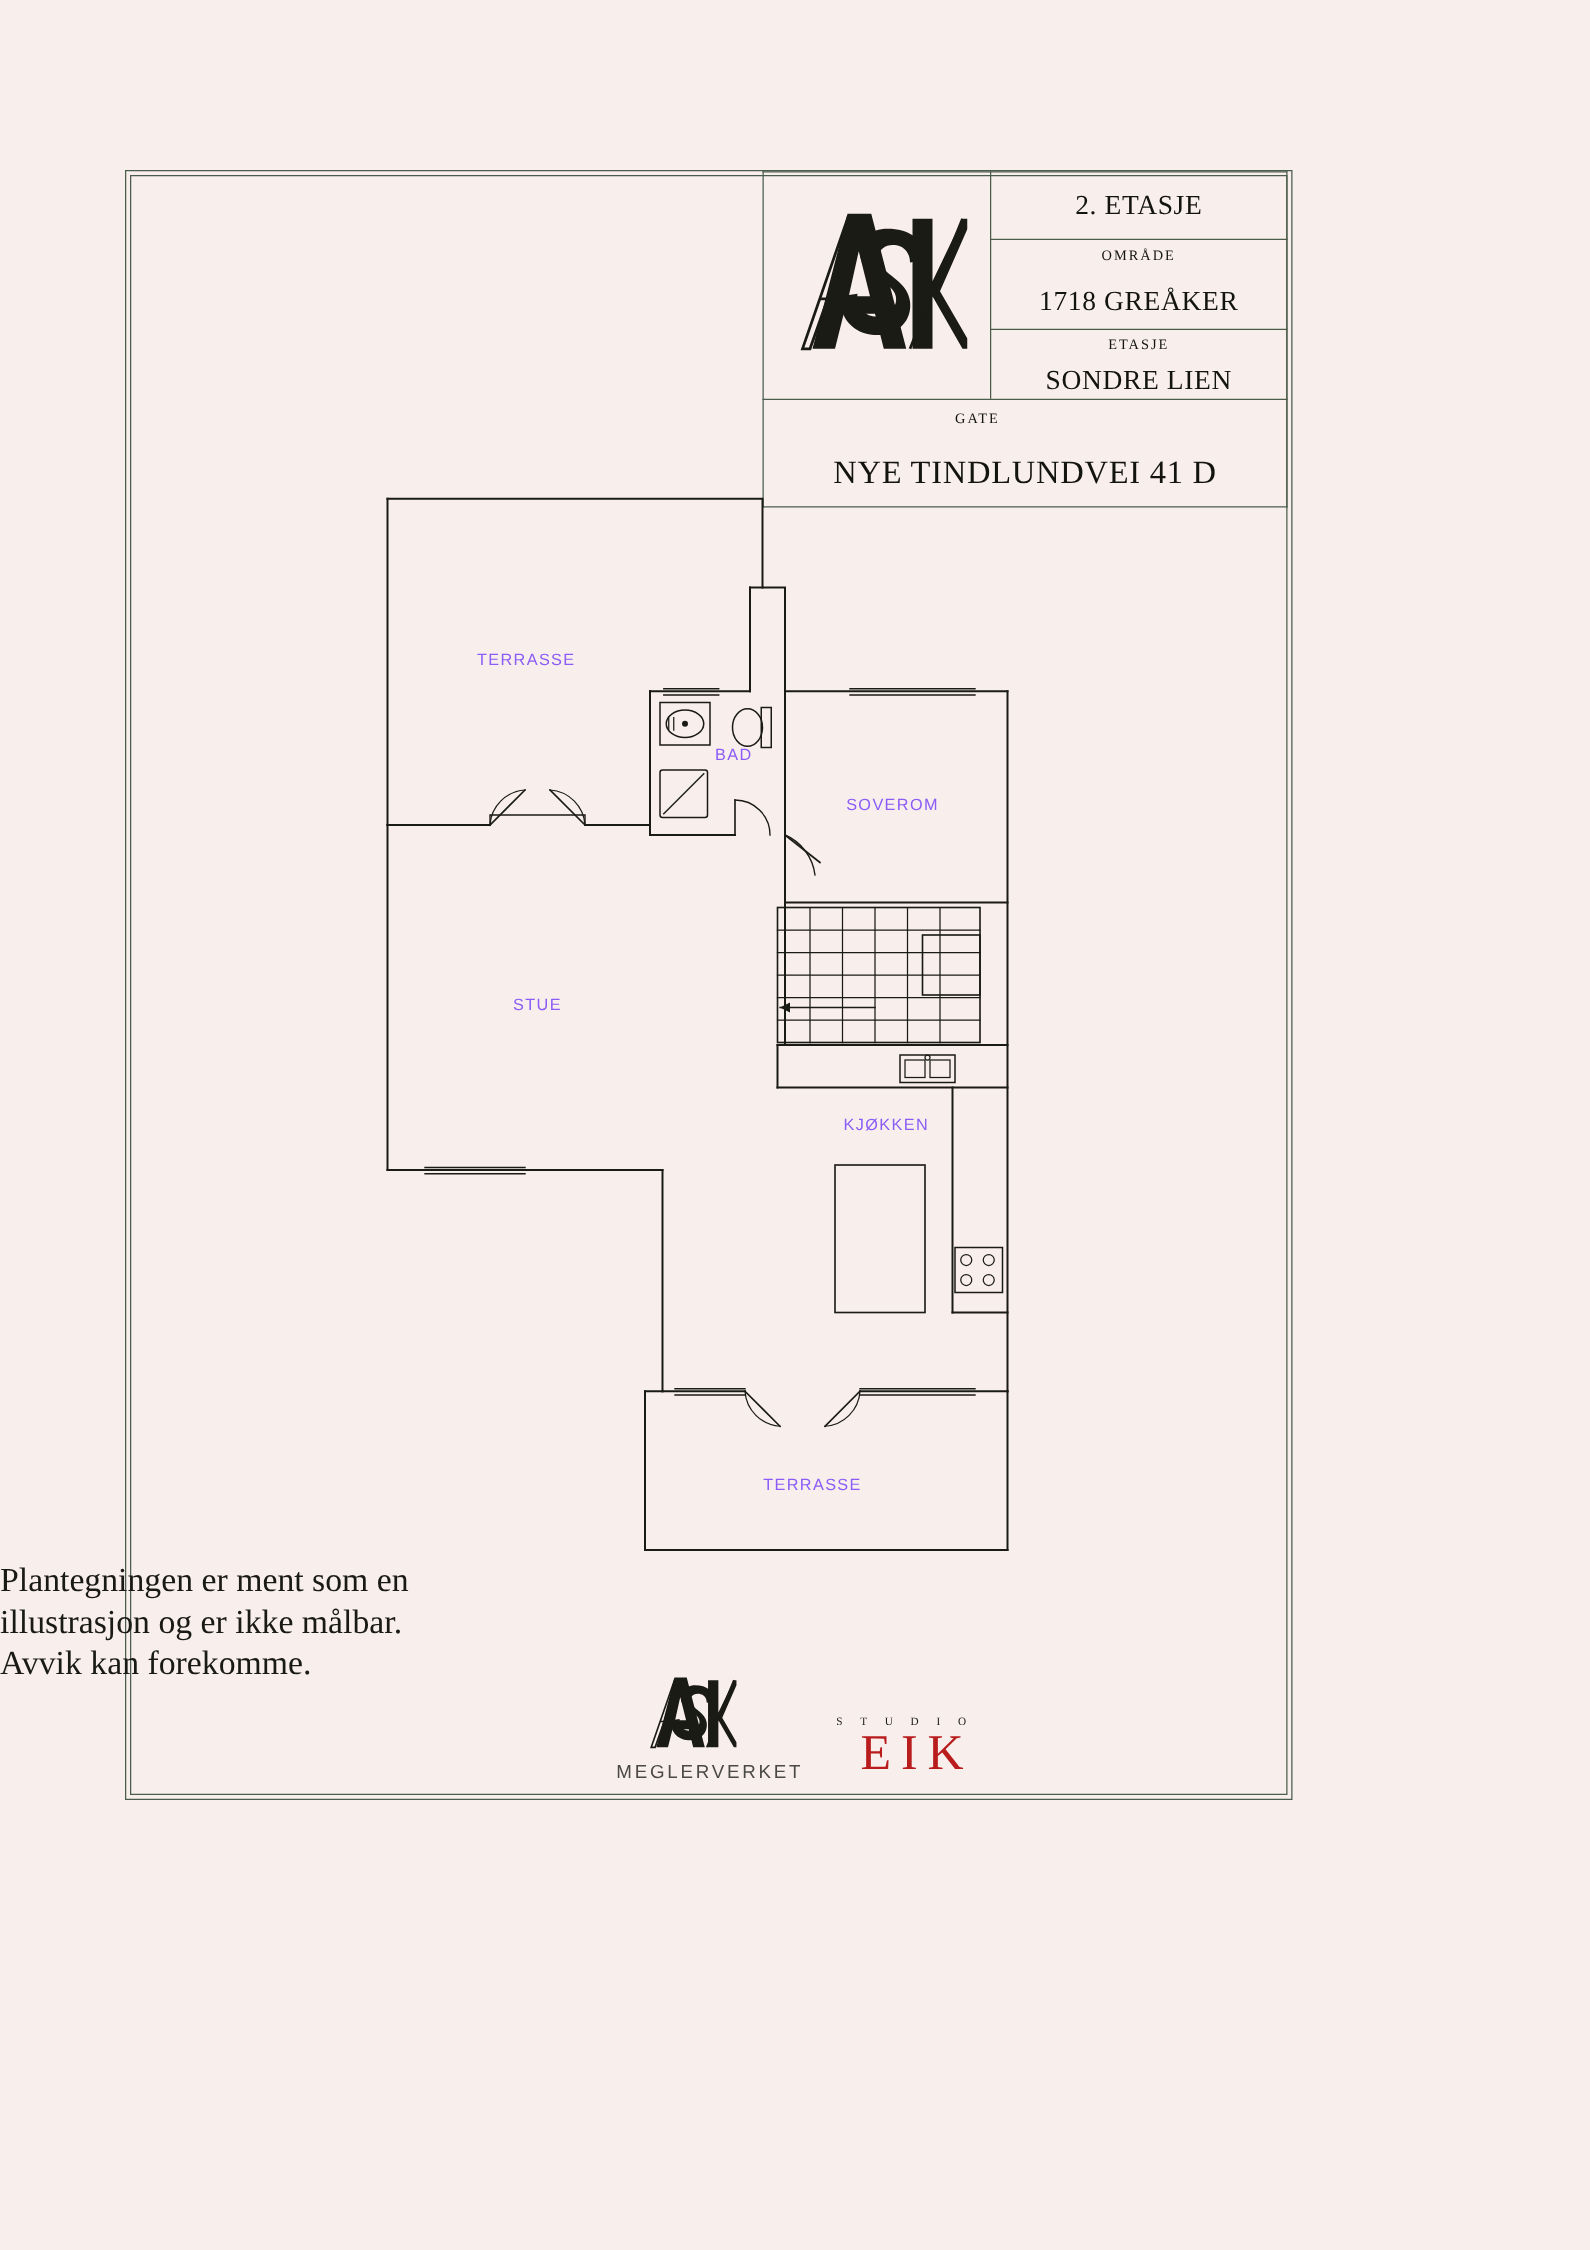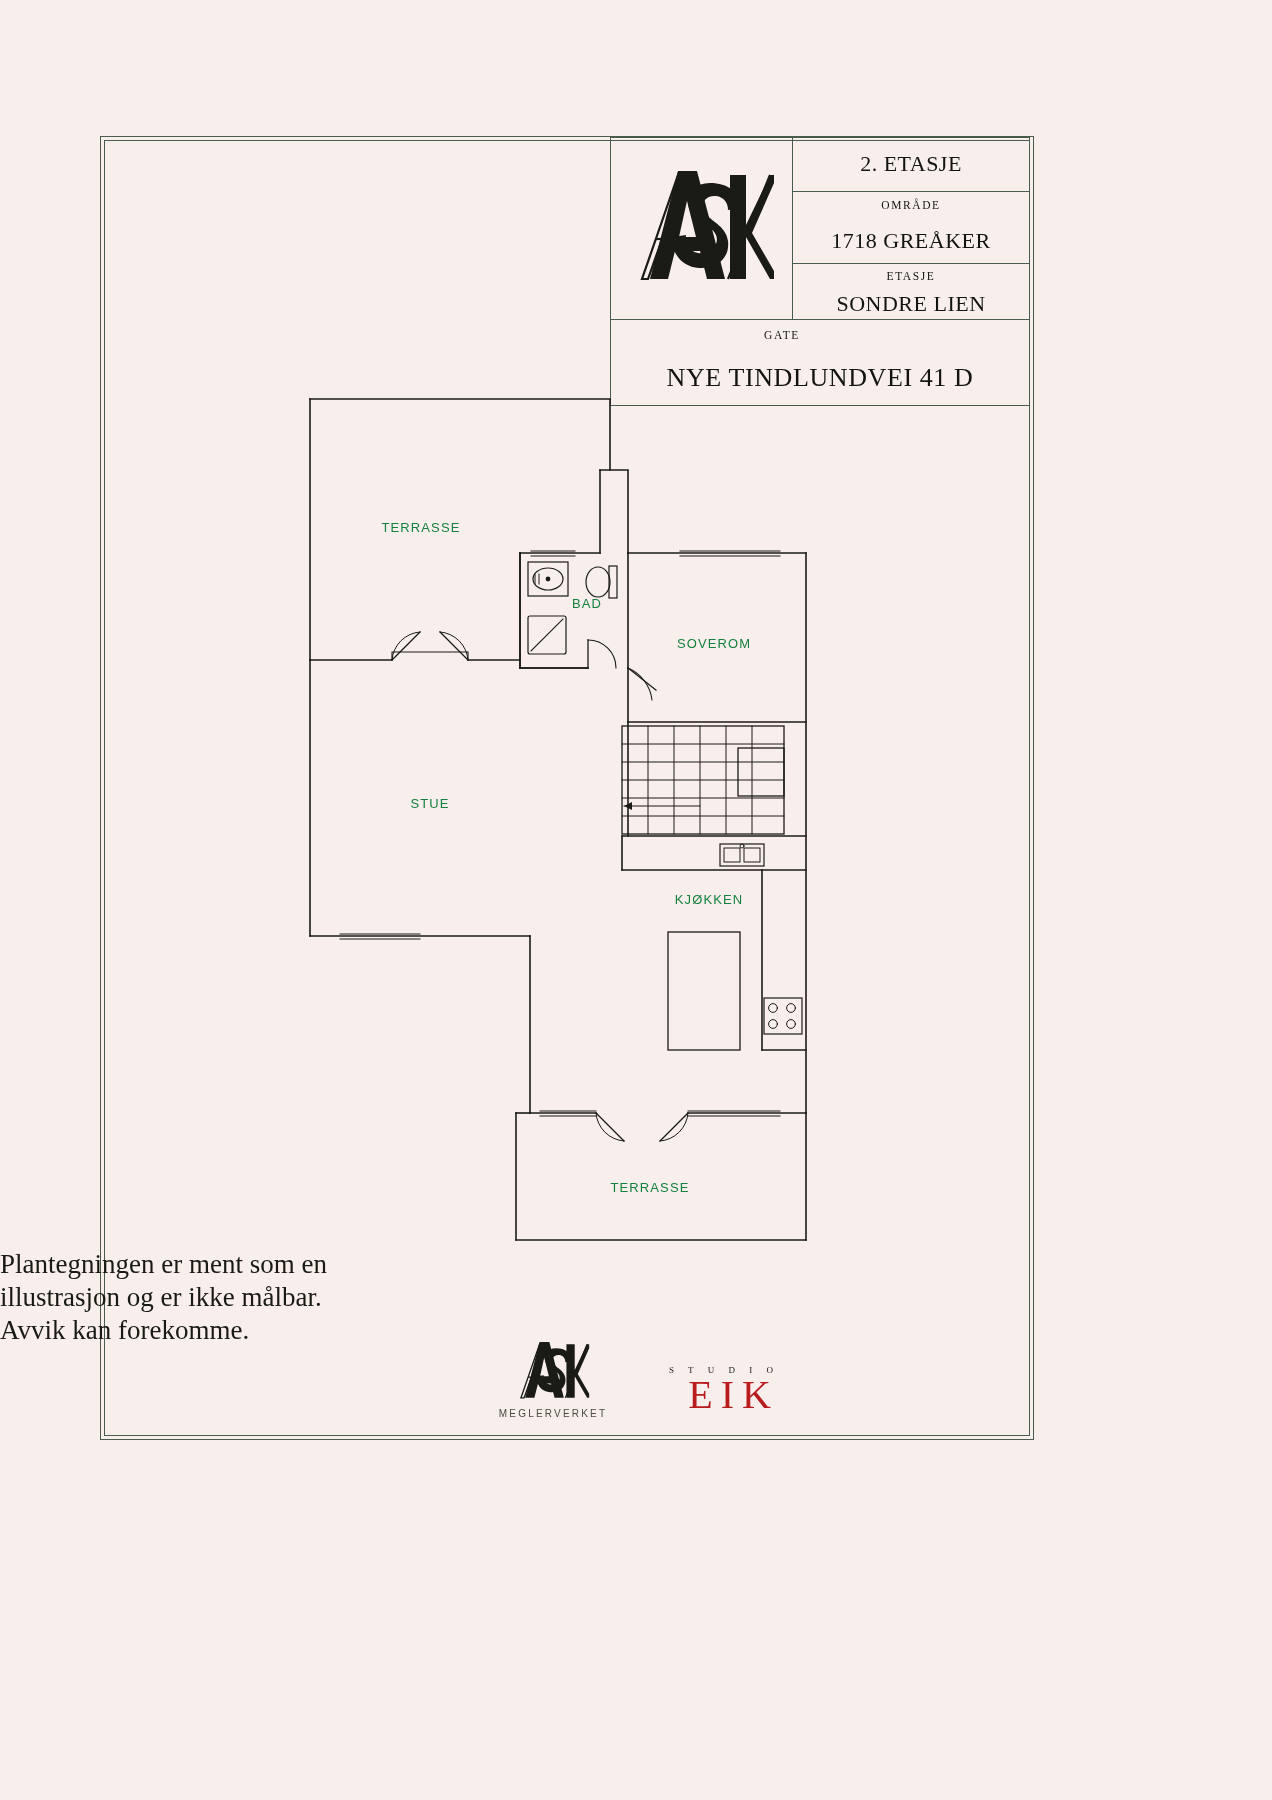--- a/index.html
+++ b/index.html
@@ -28,34 +28,34 @@
   .tb-addr{font-size:26px;letter-spacing:0.6px;}
 
   
   #logo-cell{position:absolute;left:0;top:0;width:182px;height:181px;}
   #logo-cell svg{position:absolute;left:24px;top:30px;}
 
   
   #plan{position:absolute;left:0;top:0;width:1272px;height:1800px;pointer-events:none;}
   .room-label{
     position:absolute;font-family:"Liberation Sans",sans-serif;
-    font-size:13px;letter-spacing:1.1px;color:#15803d;white-space:nowrap;
+    font-size:13px;letter-spacing:1.1px;color:#8b5cf6;white-space:nowrap;
     transform:translateX(-50%);
   }
   
   #disclaimer{
     position:absolute;left:0;top:1248px;width:1272px;text-align:left;
     font-family:"Liberation Serif",serif;font-size:27px;line-height:1.22;
     color:#1a1a14;
   }
   #footer-logos{position:absolute;left:0;top:1340px;width:1272px;
     display:flex;align-items:flex-end;justify-content:center;gap:56px;}
   #ask-footer{position:relative;width:120px;text-align:center;}
   #ask-footer-name{
-    font-family:"Liberation Sans",sans-serif;font-size:10px;letter-spacing:2.2px;
+    font-family:"Liberation Sans",sans-serif;font-size:15px;letter-spacing:2.2px;
     color:#4a4a42;margin-top:2px;
   }
   #eik-logo{position:relative;text-align:right;padding-bottom:4px;}
   #eik-studio{font-family:"Liberation Serif",serif;font-size:9px;letter-spacing:6px;color:#1a1a14;}
   #eik-name{font-family:"Liberation Serif",serif;font-size:40px;letter-spacing:8px;color:#b91c1c;line-height:1;}
 </style>
 </head>
 <body>
 
 <div id="sheet-border"></div>

